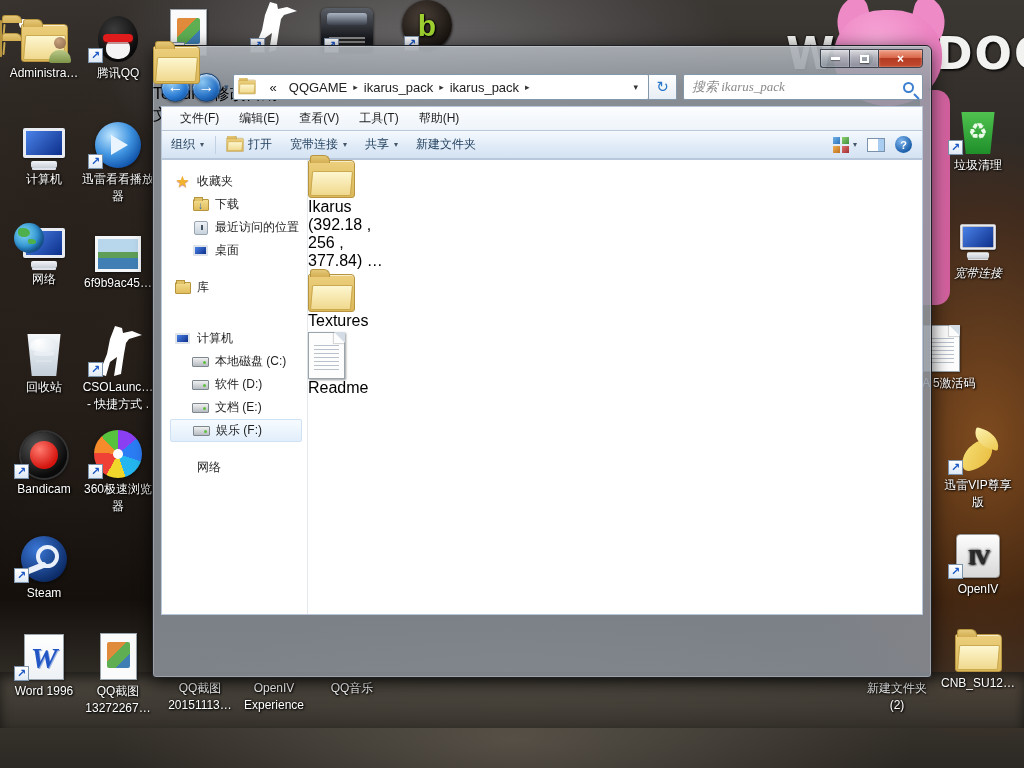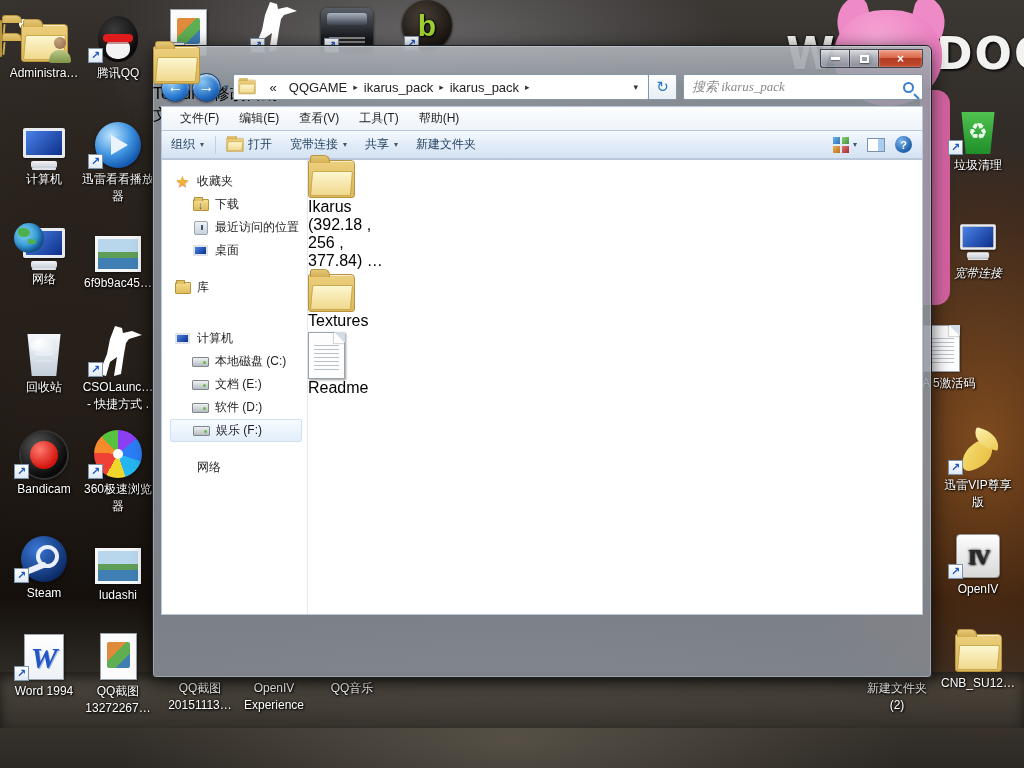--- a/index.html
+++ b/index.html
@@ -291,21 +291,21 @@
       </div>
     <div>Steam</div>
     </div>
   <div class="dicon" style="left:2px; top:630px;">
     <div class="ig">
         <div class="word">
           <i>W</i>
         </div>
         <span class="sc">↗</span>
       </div>
-    <div>Word 1994</div>
+    <div>Word 1996</div>
     </div>
 
   <div class="dicon" style="left:76px; top:12px;">
     <div class="ig">
         <div class="qq"></div>
         <span class="sc">↗</span>
       </div>
     <div>腾讯QQ</div>
     </div>
   <div class="dicon" style="left:76px; top:118px;">
@@ -327,26 +327,20 @@
         <span class="sc">↗</span>
       </div>
     <div><span>CSOLaunc…</span><br><span>- 快捷方式 .</span></div>
     </div>
   <div class="dicon" style="left:76px; top:428px;">
     <div class="ig">
         <div class="pin360 circle"></div>
         <span class="sc">↗</span>
       </div>
     <div><span>360极速浏览</span><br><span>器</span></div>
-    </div>
-  <div class="dicon" style="left:76px; top:534px;">
-    <div class="ig">
-        <div class="pic"></div>
-      </div>
-    <div>ludashi</div>
     </div>
   <div class="dicon" style="left:76px; top:630px;">
     <div class="ig">
         <div class="pagepic"></div>
       </div>
     <div><span>QQ截图</span><br><span>13272267…</span></div>
     </div>
 
   <div class="dicon" style="left:158px; top:680px;">
     <div><span>QQ截图</span><br><span>20151113…</span></div>
@@ -521,27 +515,27 @@
         <div class="nitem indent">
             <span class="ni">
               <span class="drv sys"></span>
             </span>
             <span>本地磁盘 (C:)</span>
           </div>
         <div class="nitem indent">
             <span class="ni">
               <span class="drv"></span>
             </span>
+            <span>软件 (D:)</span>
+          </div>
+        <div class="nitem indent">
+            <span class="ni">
+              <span class="drv"></span>
+            </span>
             <span>文档 (E:)</span>
-          </div>
-        <div class="nitem indent">
-            <span class="ni">
-              <span class="drv"></span>
-            </span>
-            <span>软件 (D:)</span>
           </div>
         <div class="nitem indent sel">
             <span class="ni">
               <span class="drv"></span>
             </span>
             <span>娱乐 (F:)</span>
           </div>
         <div class="nitem gap"></div>
         <div class="nitem">
             <span class="ni">

